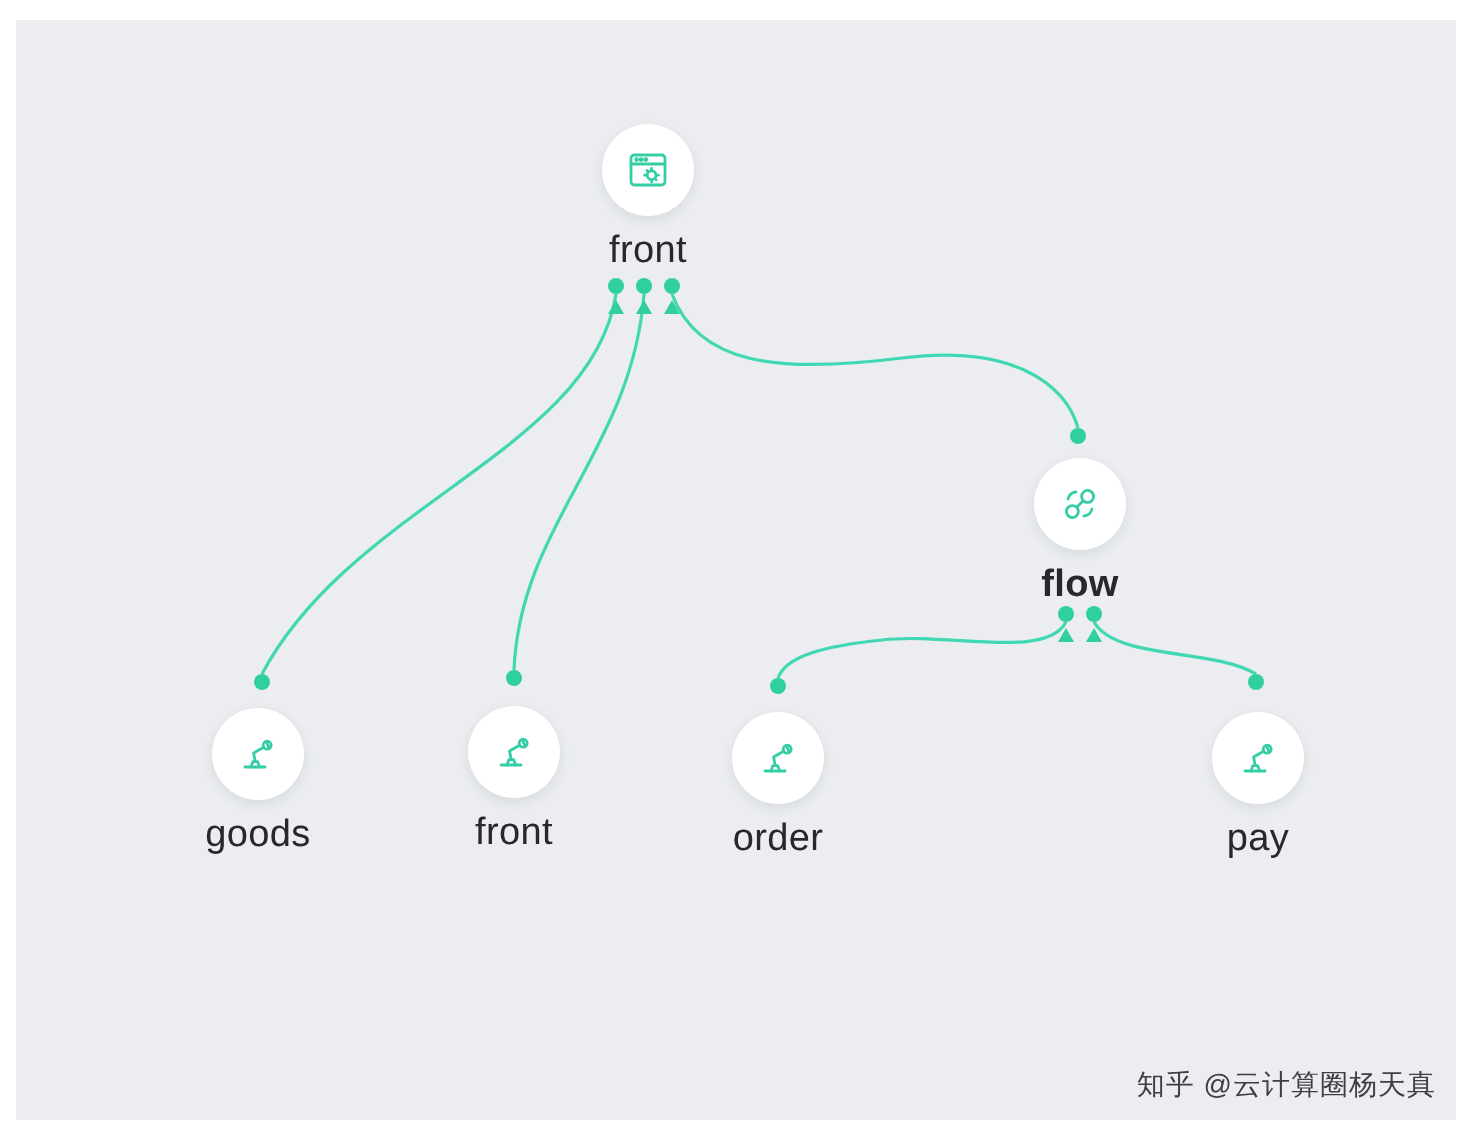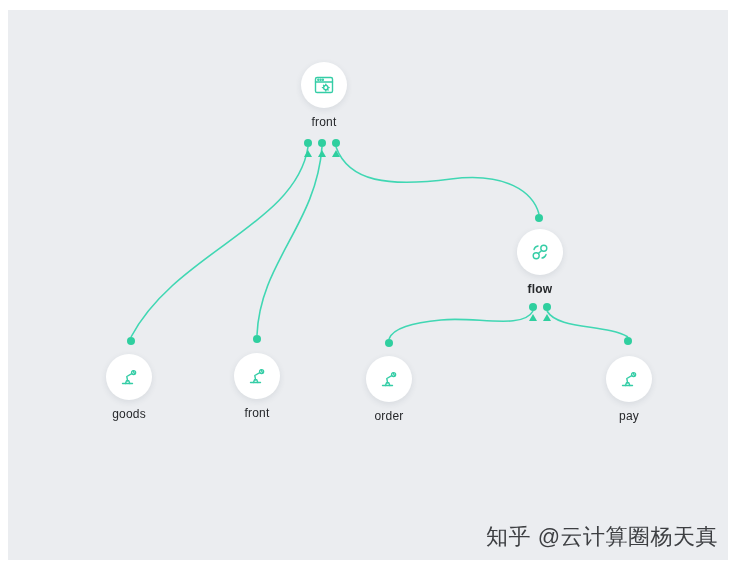--- a/index.html
+++ b/index.html
@@ -41,30 +41,30 @@
     width: 46px; height: 46px;
     border-radius: 50%;
     background: #ffffff;
     box-shadow: 0 2px 6px rgba(40,60,80,0.10);
     display: flex;
     align-items: center;
     justify-content: center;
   }
   .node-label {
     margin-top: 7px;
-    font-size: 12px;
+    font-size: 19px;
     color: #26282b;
     letter-spacing: 0.2px;
   }
   .icon-svg { display: block; }
   .watermark {
     position: absolute;
     right: 16px;
     bottom: 16px;
-    font-size: 22px;
+    font-size: 14px;
     color: #3d3f42;
     font-weight: 500;
     letter-spacing: 0.5px;
   }
 </style>
 </head>
 <body>
 
 <div class="canvas"></div>
 

